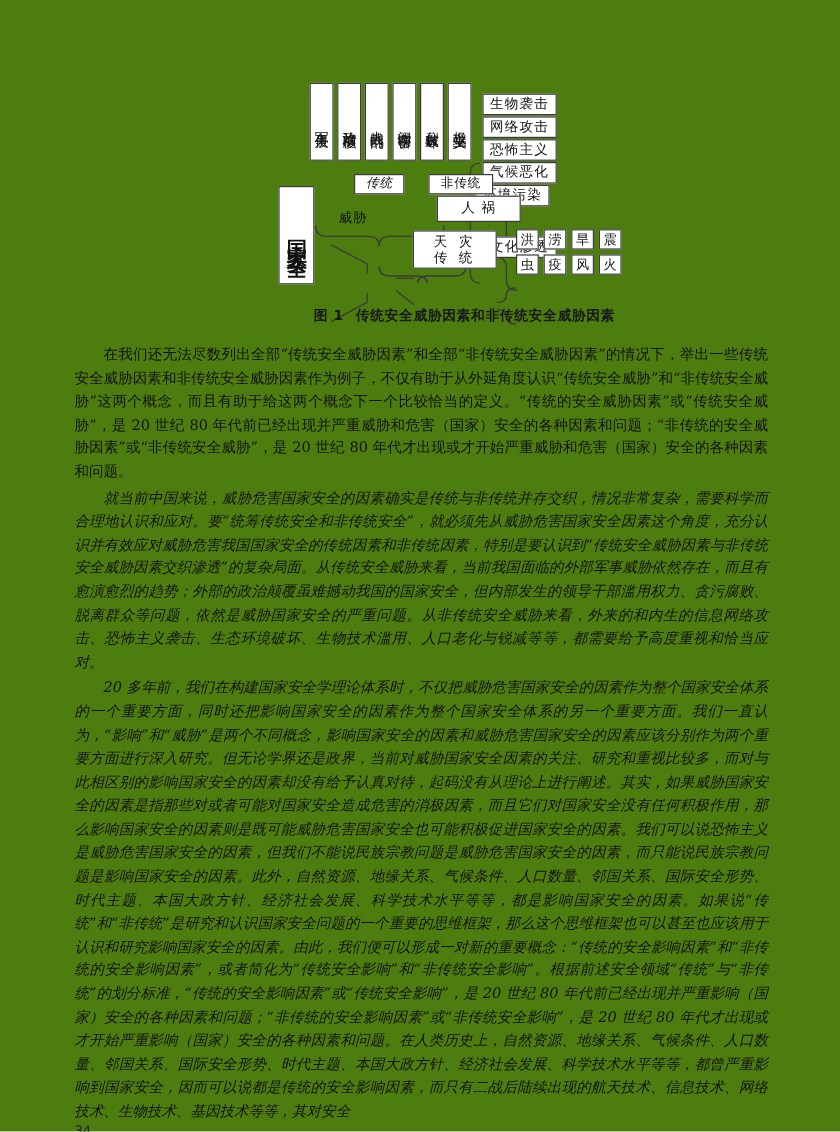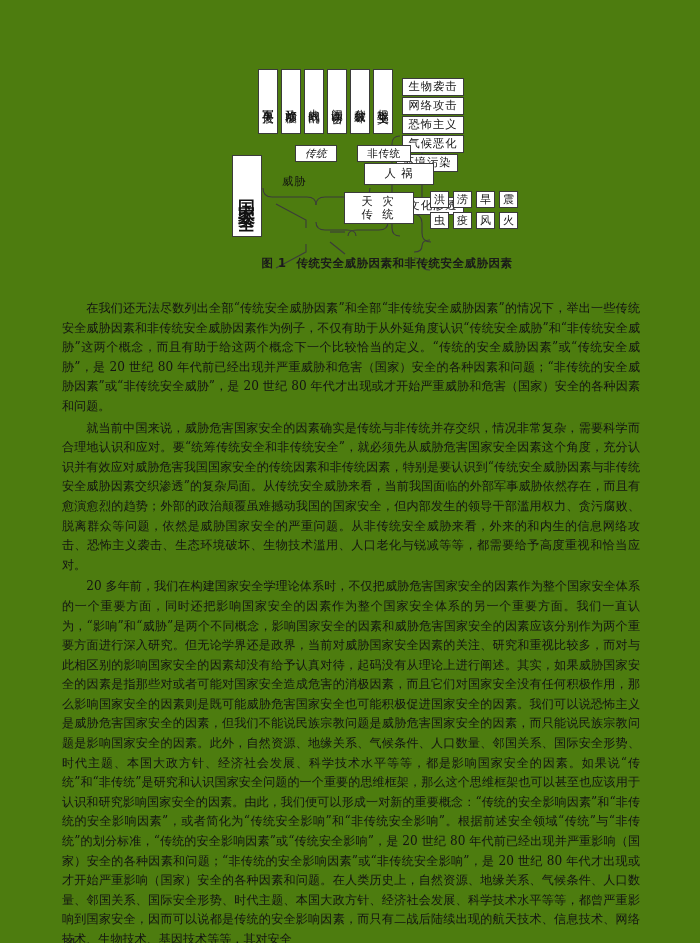--- a/index.html
+++ b/index.html
@@ -51,25 +51,25 @@
     left: 62px;
     top: 286px;
     width: 578px;
     font-size: 12.1px;
     line-height: 19.6px;
     text-align: justify;
     text-justify: inter-character;
     color: #131313;
   }
   .body-text p {
-    margin: 13px 0 0 0;
+    margin: 0 0 0 0;
     text-indent: 2em;
     text-align: justify;
   }
-  .body-text p.gap { margin-top: 2px; }
+  .body-text p.gap { margin-top: 2px; font-style: italic; }
 
   .page-number {
     position: absolute;
     left: 62px;
     top: 896px;
     font-size: 11px;
     font-family: "DejaVu Sans", "Liberation Sans", sans-serif;
     color: #222;
     margin-top: 40px;
   }

